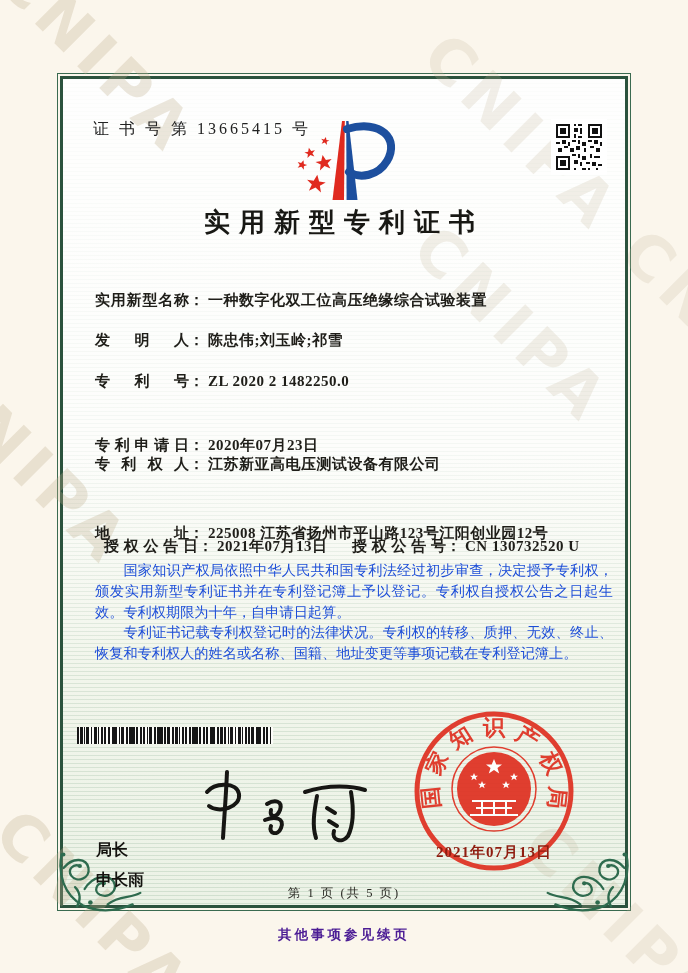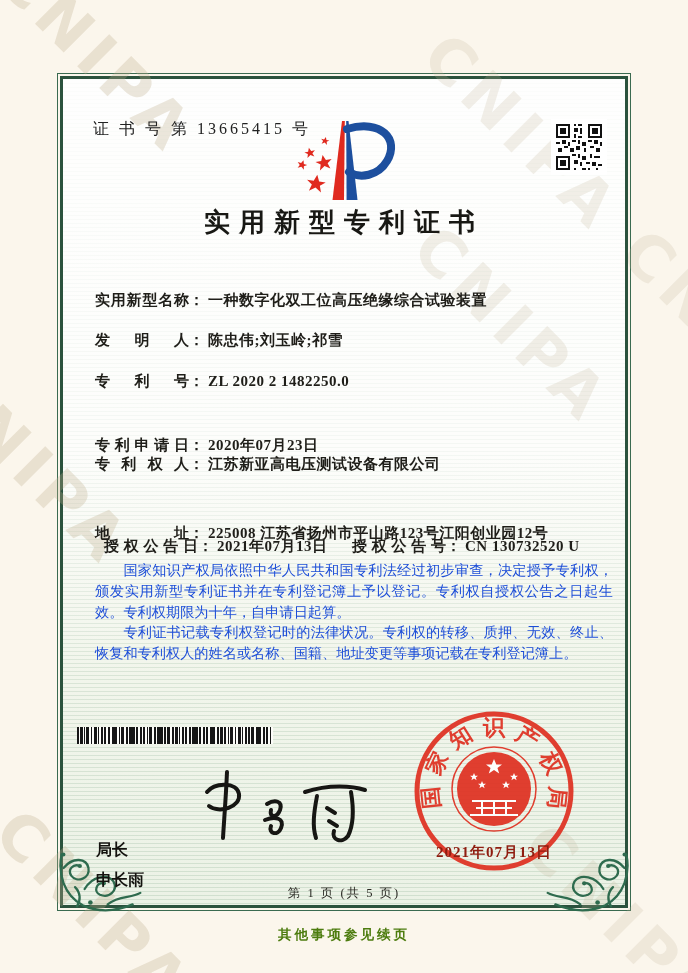--- a/index.html
+++ b/index.html
@@ -71,21 +71,21 @@
   .seal-date{
     position:absolute;left:412px;top:843px;width:164px;text-align:center;z-index:4;
     font-size:15px;font-weight:700;letter-spacing:1px;color:#8f1d10;
   }
   .page-number{
     position:absolute;left:0;top:885px;width:100%;text-align:center;z-index:3;
     font-size:12.5px;letter-spacing:2px;color:#2a2a24;
   }
   .footer-note{
     position:absolute;left:0;top:926px;width:100%;text-align:center;z-index:3;
-    font-size:13.5px;font-weight:700;letter-spacing:3px;color:#4d7c0f;
+    font-size:13.5px;font-weight:700;letter-spacing:3px;color:#4c1d95;
   }
 </style>
 </head>
 <body>
 
 <div class="page">
 
   <span class="wm" style="left:-28px;top:18px;">CNIPA</span>
   <span class="wm inside" style="left:398px;top:96px;">CNIPA</span>
   <span class="wm inside" style="left:388px;top:288px;">CNIPA</span>

